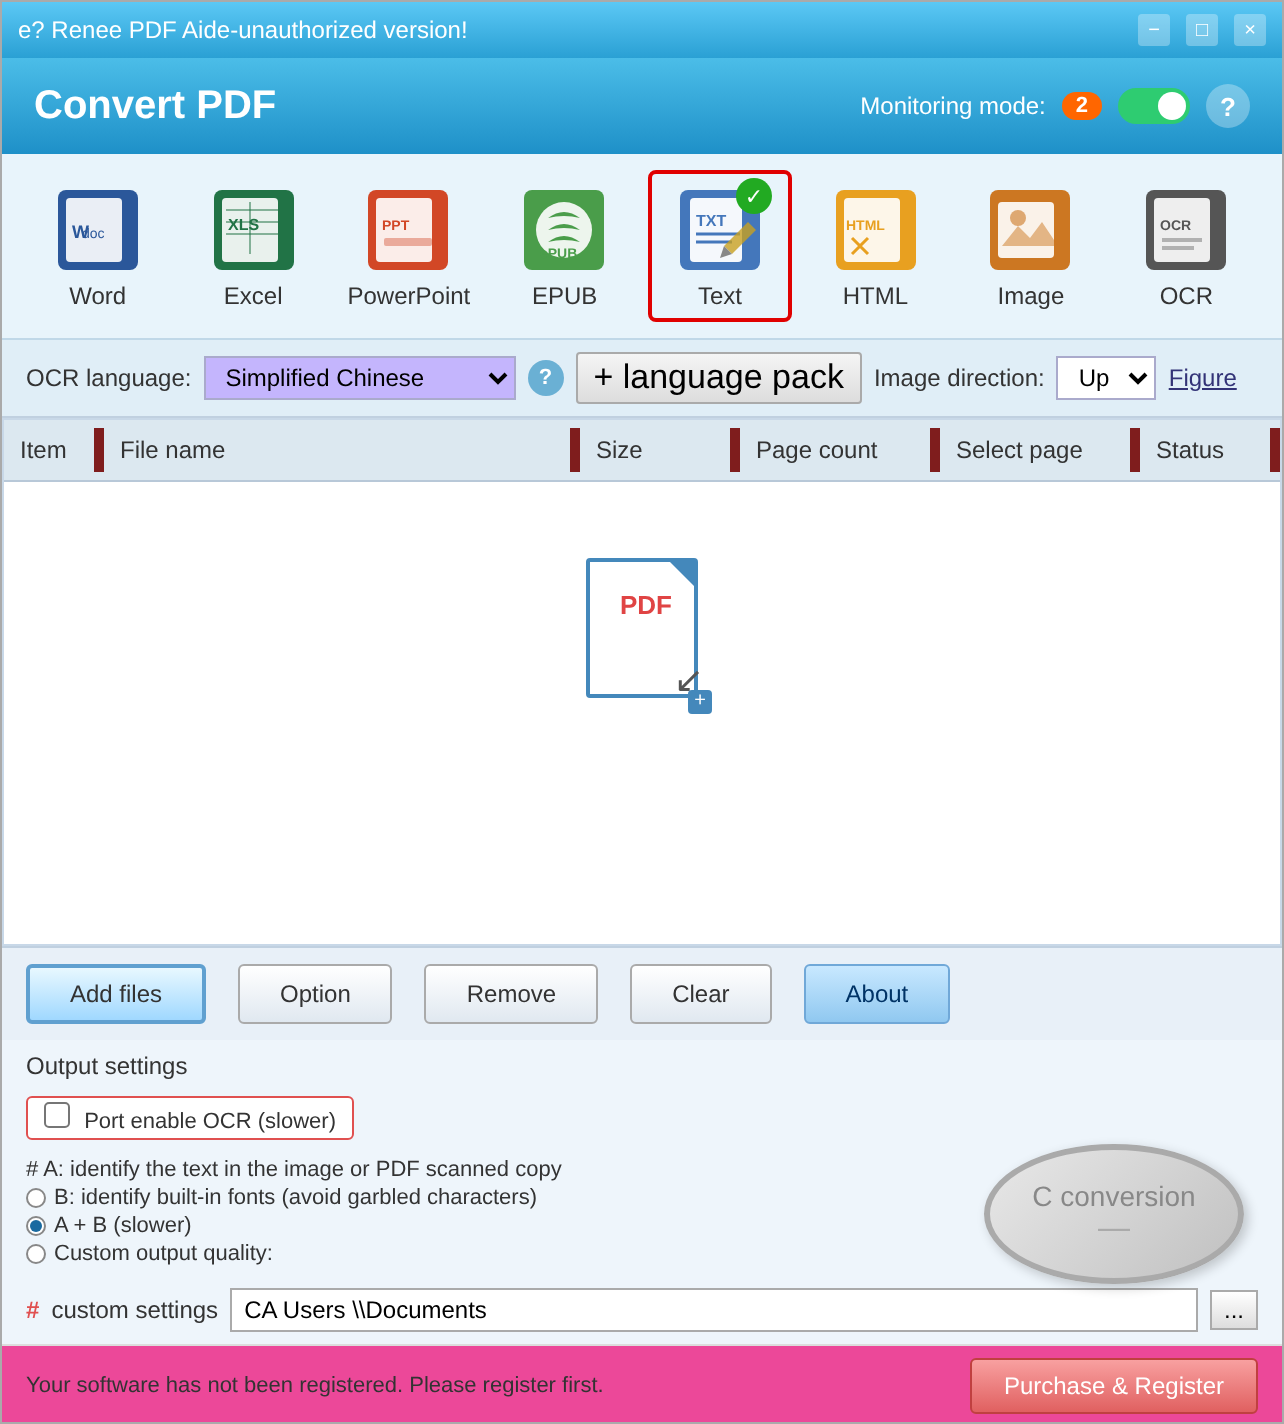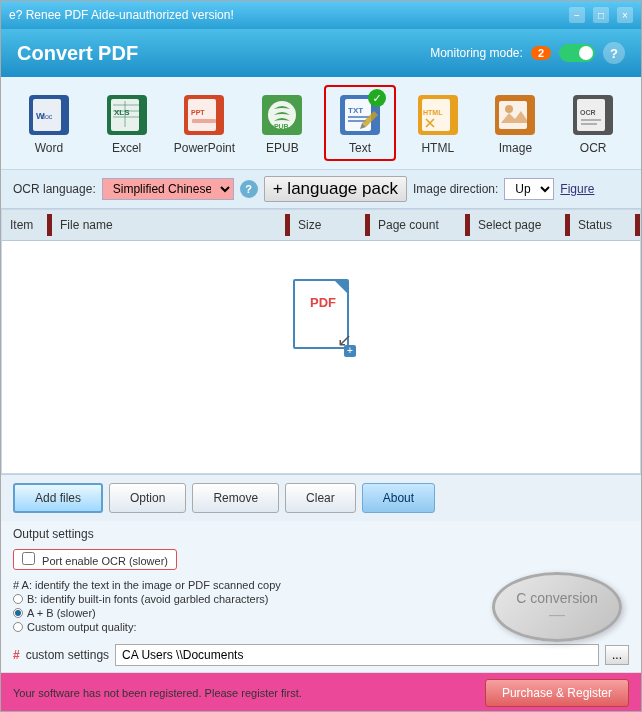--- a/index.html
+++ b/index.html
@@ -126,24 +126,24 @@
       background: #e0eef7;
       padding: 6px 12px;
       display: flex;
       align-items: center;
       gap: 6px;
       border-bottom: 1px solid #c0d0e0;
     }
     #ocr-label { color: #333; font-size: 12px; }
     #ocr-select {
       border: 1px solid #aac;
-      background: #fca5a5;
+      background: #c4b5fd;
       padding: 2px 6px;
       font-size: 12px;
-      width: 132px;
+      width: 156px;
     }
     #ocr-help {
       background: #6ab0d4;
       color: white;
       border-radius: 50%;
       width: 18px; height: 18px;
       display: flex; align-items: center; justify-content: center;
       font-size: 11px;
       font-weight: bold;
       cursor: pointer;
@@ -197,21 +197,21 @@
     #drop-pdf-area {
       display: flex;
       flex-direction: column;
       align-items: center;
       justify-content: center;
       color: #aaa;
     }
     
     #action-row {
       display: flex;
-      gap: 6px;
+      gap: 16px;
       padding: 8px 12px;
       background: #e8f0f8;
       border-top: 1px solid #c0d0e0;
     }
     .action-btn {
       padding: 6px 20px;
       font-size: 12px;
       border: 1px solid #aaa;
       border-radius: 3px;
       cursor: pointer;

